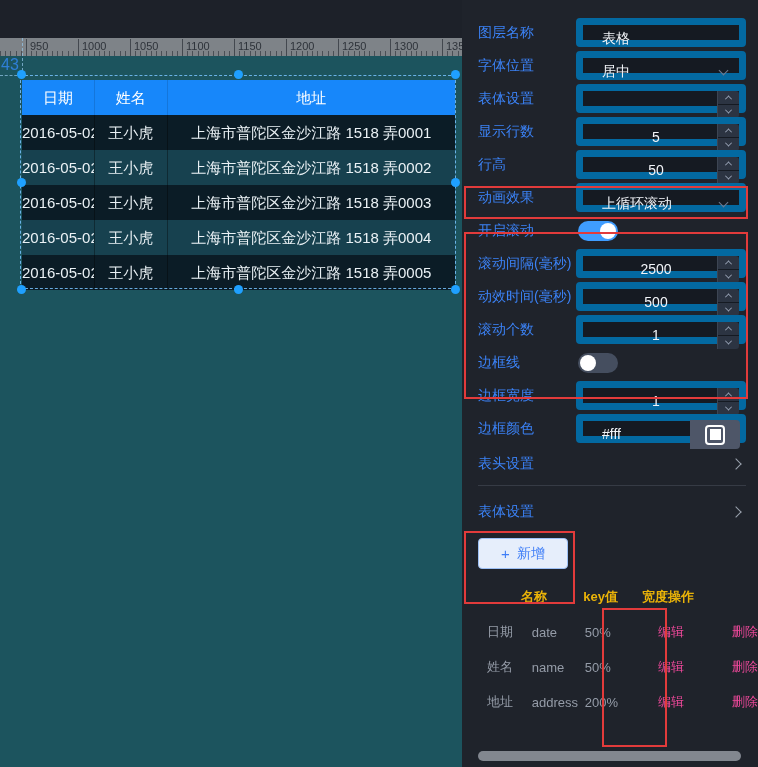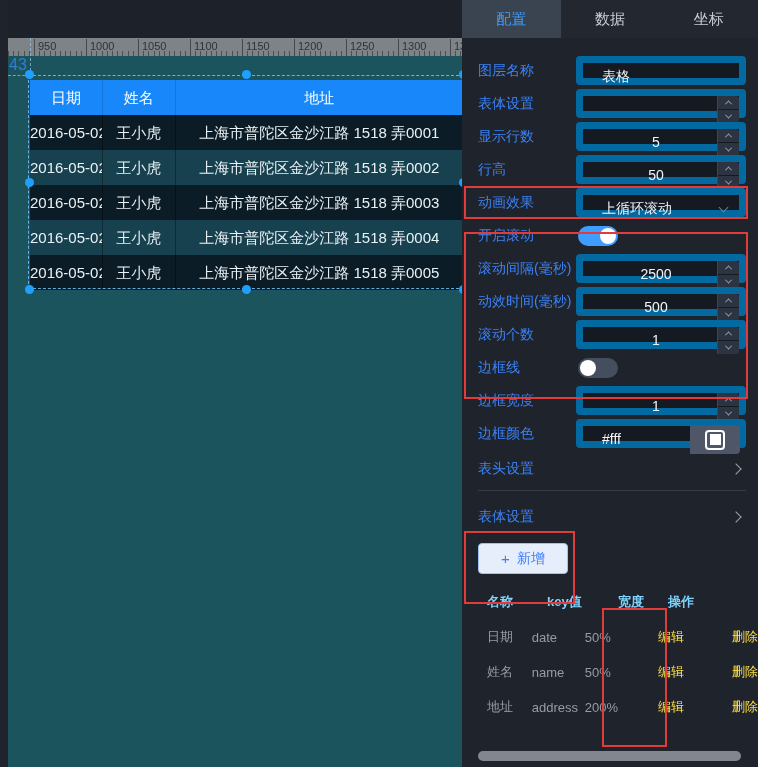--- a/index.html
+++ b/index.html
@@ -1,21 +1,21 @@
 <!DOCTYPE html>
 <html><head>
 <meta charset="utf-8">
 <style>
   * { margin:0; padding:0; box-sizing:border-box; }
   html,body { width:758px; height:767px; }
   body { font-family:"Liberation Sans","DejaVu Sans",sans-serif; background:#14171d; overflow:hidden; }
   .app { position:relative; width:758px; height:767px; overflow:hidden; background:#1f232b; }
 
   
-  .canvas { position:absolute; left:8px; top:0; width:462px; height:767px; background:#1c545e; }
+  .canvas { position:absolute; left:0; top:0; width:462px; height:767px; background:#1c545e; }
   .canvas-topbar { position:absolute; left:0; top:0; width:462px; height:38px; background:#1d2129; }
   .ruler { position:absolute; left:0; top:38px; width:462px; height:18px; background:#7e8388; overflow:hidden; }
   .ruler-minor { position:absolute; left:0; right:0; bottom:0; height:5px;
                  background:repeating-linear-gradient(to right,#4a4f56 0 1px,transparent 1px 5.2px); }
   .rlabel { position:absolute; top:1px; bottom:0; border-left:1px solid #43484f; padding-left:3px;
             font-size:11px; color:#2e333a; line-height:14px; }
   .guide-h { position:absolute; left:0; top:75px; width:22px; height:0; border-top:1px dashed rgba(150,200,235,.7); }
   .guide-v { position:absolute; left:22px; top:38px; width:0; height:38px; border-left:1px dashed rgba(150,200,235,.7); }
   .coord-label { position:absolute; left:1px; top:56px; font-size:16px; color:#2f7fd6; }
 
@@ -73,25 +73,25 @@
   .chev-right { width:8px; height:8px; border-right:1.5px solid #9aa2ae; border-top:1.5px solid #9aa2ae;
                 transform:rotate(45deg); margin-right:6px; }
 
   .add-btn { margin:3px 0 0 16px; width:90px; height:31px; background:#e6eefb; border:1px solid #9dc0f5;
              border-radius:4px; color:#3f7ef7; font-size:14px; display:flex; align-items:center; justify-content:center;
              gap:7px; cursor:pointer; }
   .add-plus { font-size:15px; }
 
   .cfgtable { margin:18px 0 0 25px; font-size:13px; }
   .cfgrow { display:flex; align-items:center; height:20px; }
-  .cfgrow.head { color:#7dd3fc; font-weight:bold; }
+  .cfgrow.head { color:#eab308; font-weight:bold;text-align:right; }
   .cfgrow.data { color:#959ca8; margin-top:15px; }
   .cc1 { width:60px; } .cc2 { width:71px; } .cc3 { width:50px; }
   .cc4 { display:flex; gap:12px; }
-  .link { color:#fde047; cursor:pointer; white-space:nowrap;padding-left:36px; }
+  .link { color:#ec4899; cursor:pointer; white-space:nowrap;padding-left:36px; }
 
   .hscroll { position:absolute; left:478px; top:751px; width:263px; height:10px; border-radius:5px; background:#82878f; cursor:pointer; }
 
   
   .redbox { position:absolute; border:2px solid #e23b3b; pointer-events:none; }
   .rb1 { left:464px; top:186px; width:284px; height:33px; }
   .rb2 { left:464px; top:232px; width:284px; height:167px; }
   .rb3 { left:464px; top:531px; width:111px; height:73px; }
   .rb4 { left:602px; top:608px; width:65px; height:139px; }
 </style>
@@ -156,33 +156,35 @@
     <div class="handle" style="left:234px;top:70px"></div>
     <div class="handle" style="left:451px;top:70px"></div>
     <div class="handle" style="left:17px;top:178px"></div>
     <div class="handle" style="left:451px;top:178px"></div>
     <div class="handle" style="left:17px;top:285px"></div>
     <div class="handle" style="left:234px;top:285px"></div>
     <div class="handle" style="left:451px;top:285px"></div>
   </div>
 
   <div class="panel">
-    <div class="tabs">
-      <div class="tab active">配置</div>
-      <div class="tab">数据</div>
-      <div class="tab">坐标</div>
-    </div>
 
     <div class="frow first">
       <span class="flabel">图层名称</span>
       <div class="ctrl">
         <span class="val text">表格</span>
       </div>
     </div>
 
+    <div class="frow">
+      <span class="flabel">字体位置</span>
+      <div class="ctrl">
+        <span class="val text">居中</span>
+        <span class="selchev"></span>
+      </div>
+    </div>
 
     <div class="frow">
       <span class="flabel">表体设置</span>
       <div class="ctrl">
         <div class="stepper">
           <div class="stepbtn">
               <span class="chev up"></span>
             </div>
           <div class="stepbtn">
               <span class="chev down"></span>

